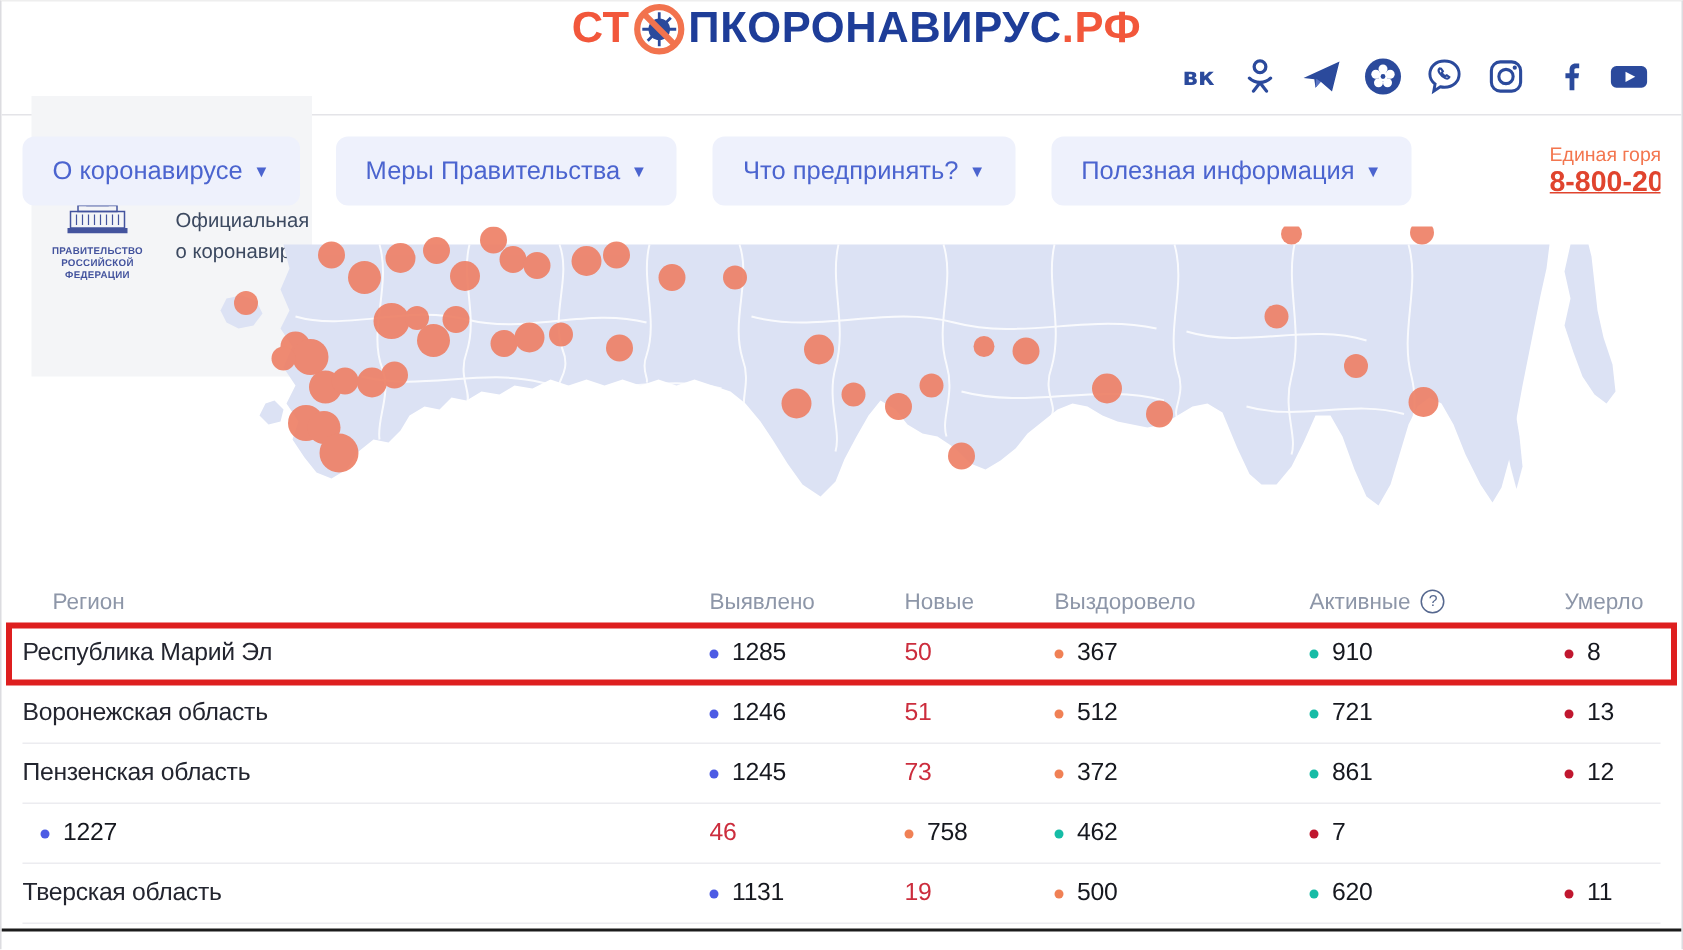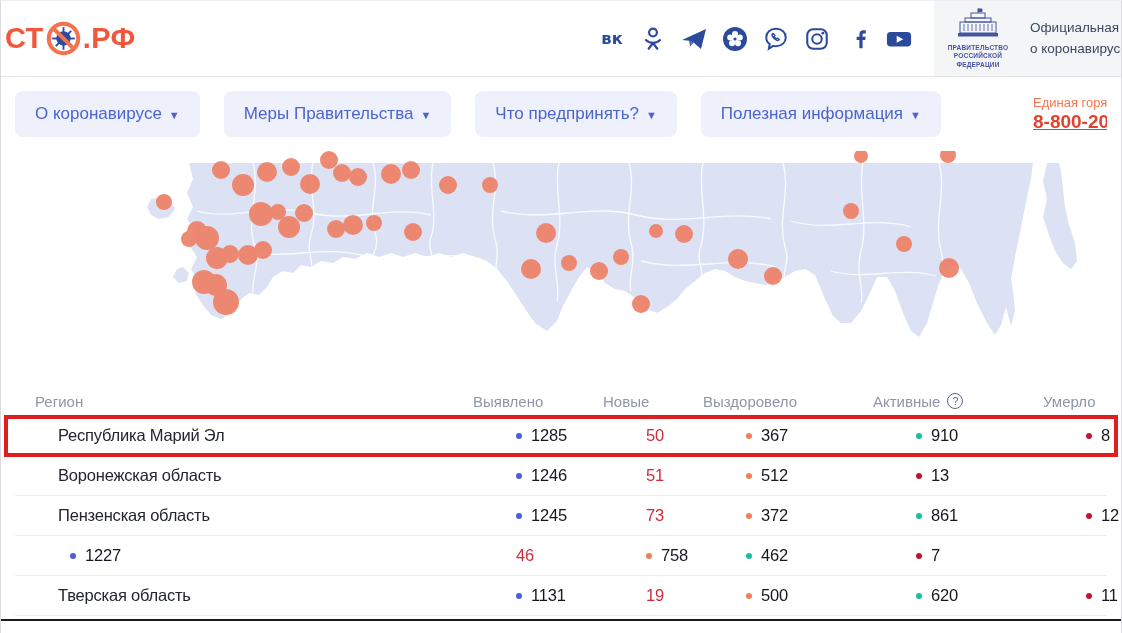--- a/index.html
+++ b/index.html
@@ -2,22 +2,22 @@
 <html><head>
 <meta charset="utf-8">
 <style>
   * { margin:0; padding:0; box-sizing:border-box; }
   html,body { background:#fff; }
   body { font-family:"Liberation Sans","DejaVu Sans",sans-serif; }
   .page { width:1122px; height:633px; background:#fff; position:relative; overflow:hidden;
           border-left:1px solid #dcdce0; border-right:1px solid #dcdce0; border-top:1px solid #eeeeee; }
 
   
-  .header { height:76px; display:flex; align-items:center; padding-left:4px;
-            border-bottom:1px solid #e4e4e8; }
+  .header { height:76px; display:flex; align-items:center; padding-left:20px;
+            border-bottom:1px solid #e4e4e8;flex-direction:column; }
   .logo { display:flex; align-items:center; cursor:pointer; }
   .logo-text { font-size:29px; font-weight:800; letter-spacing:.4px; color:#1e3d98; white-space:nowrap; }
   .logo-orange { color:#f2573b; }
   .logo-virus { width:37px; height:37px; margin:0 1px; }
   .social { display:flex; align-items:flex-start; gap:15px; margin-left:auto; margin-right:22px; }
   .social a { display:flex; align-items:center; justify-content:center; width:26px; height:26px; }
   .social svg { display:block; }
   .gov { align-self:stretch; width:187px; flex:0 0 187px; background:#f4f5f7; display:flex;
          align-items:center; padding-left:12px; overflow:hidden; }
   .gov-emblem { width:64px; flex:0 0 64px; text-align:center; color:#44549e; }
@@ -41,21 +41,21 @@
 
   
   .table { position:relative; padding:0 14px; }
   .thead, .trow { display:grid; grid-template-columns:446px 130px 100px 170px 170px 1fr; align-items:center; }
   .thead { height:30px; color:#8d96a8; font-size:15px; }
   .thead .hcell { padding-left:12px; display:flex; align-items:center; }
   .thead .hcell:first-child { padding-left:0;margin-left:20px; }
   .help { display:inline-flex; align-items:center; justify-content:center; width:16px; height:16px;
           border:1.2px solid #56688f; border-radius:50%; font-size:10.5px; color:#56688f; margin-left:7px; cursor:pointer; }
   .trow { height:40px; border-bottom:1px solid #ececf0; font-size:16.5px; color:#23252f; letter-spacing:-.2px; cursor:pointer; }
-  .cell { padding-left:12px; display:flex; align-items:center;margin-left:43px; }
+  .cell { padding-left:12px; display:flex; align-items:center; }
   .cell.region { padding-left:0; }
   .num { color:#16181f; }
   .dot { width:6px; height:6px; border-radius:50%; margin-right:9px; flex:0 0 6px; }
   .dot-confirmed { background:#4c5be4; }
   .dot-active { background:#f08155; }
   .dot-recovered { background:#16bca6; }
   .dot-died { background:#c0172f; }
   .val-new { color:#cc2d3d; }
   .highlight-box { position:absolute; left:3px; right:3px; top:29px; height:42px;
                    border:4px solid #de1f1f; pointer-events:none; }
@@ -73,20 +73,21 @@
         <g stroke="#2b4a9c" stroke-width="1.8">
           <line x1="18" y1="7" x2="18" y2="29"></line>
             <line x1="7" y1="18" x2="29" y2="18"></line>
           <line x1="10.5" y1="10.5" x2="25.5" y2="25.5"></line>
             <line x1="25.5" y1="10.5" x2="10.5" y2="25.5"></line>
         </g>
         <circle cx="18" cy="18" r="7" fill="#2b4a9c"></circle>
         <circle cx="18" cy="18" r="14.3" fill="none" stroke="#f2734e" stroke-width="4"></circle>
         <line x1="8.5" y1="8.5" x2="27.5" y2="27.5" stroke="#f2734e" stroke-width="4"></line>
       </svg>
+      <span class="logo-text">ПКОРОНАВИРУС</span>
         <span class="logo-text logo-orange">.РФ</span>
     </a>
 
     <div class="social">
       <a>
         <svg width="27" height="27" viewBox="0 0 24 24">
             <text x="12" y="17" text-anchor="middle" font-size="15" font-weight="bold" fill="#2b4a9c" font-family="DejaVu Sans, sans-serif">вк</text>
           </svg>
       </a>
       <a>
@@ -323,20 +324,24 @@
       <div class="cell num">
           <span class="dot dot-confirmed"></span>
           <span>1246</span>
         </div>
       <div class="cell num val-new">51</div>
       <div class="cell num">
           <span class="dot dot-active"></span>
           <span>512</span>
         </div>
       <div class="cell num">
+          <span class="dot dot-recovered"></span>
+          <span>721</span>
+        </div>
+      <div class="cell num">
           <span class="dot dot-died"></span>
           <span>13</span>
         </div>
     </div>
 
     <div class="trow">
       <div class="cell region">Пензенская область</div>
       <div class="cell num">
           <span class="dot dot-confirmed"></span>
           <span>1245</span>

